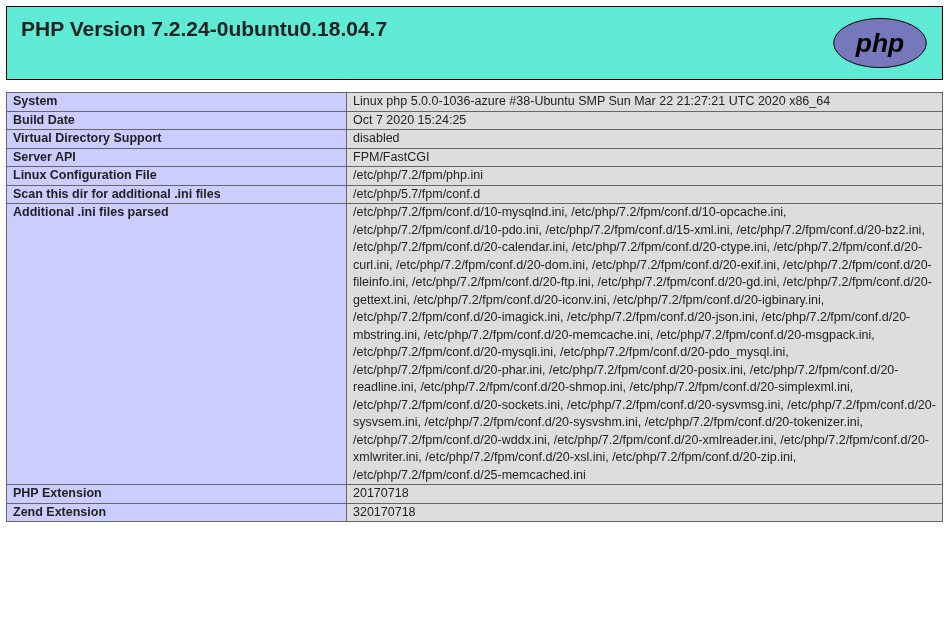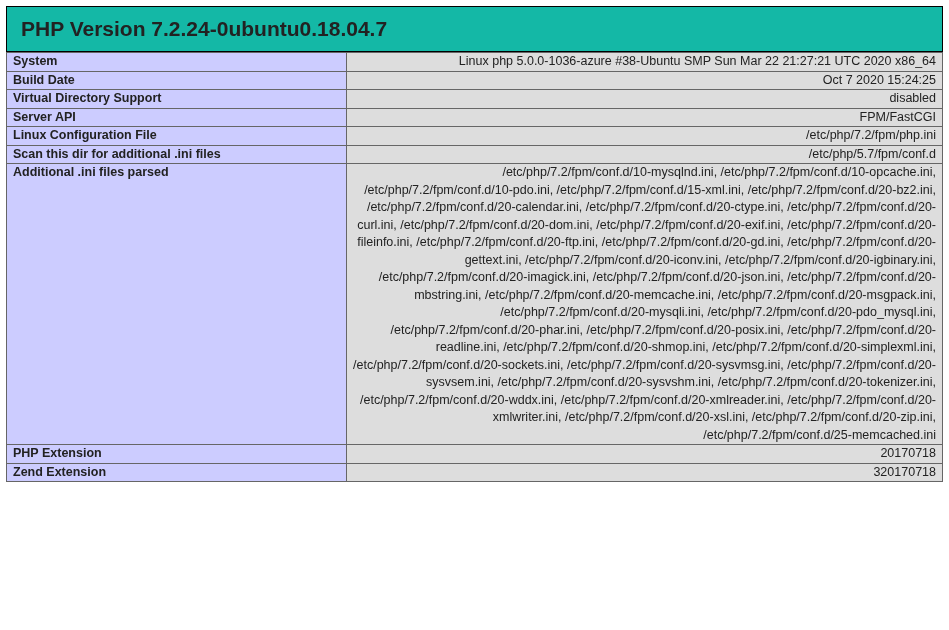--- a/index.html
+++ b/index.html
@@ -7,26 +7,26 @@
       padding: 0;
       box-sizing: border-box;
     }
     body {
       font-family: Arial, Helvetica, sans-serif;
       font-size: 13px;
       background: #ffffff;
       padding: 6px;
     }
     .header-banner {
-      background: #14b8a6;
+      background: #5eead4;
       border: 1px solid #000;
       padding: 10px 14px;
       display: flex;
       justify-content: space-between;
-      margin-bottom: 0;
+      margin-bottom: 12px;
     }
     .header-title {
       font-size: 21px;
       font-weight: bold;
       color: #222;
     }
     .php-logo {
       width: 96px;
       height: 52px;
     }
@@ -48,28 +48,33 @@
     .info-table td.label {
       background: #ccccff;
       font-weight: bold;
       width: 340px;
       color: #222;
     }
     .info-table td.value {
       background: #dddddd;
       color: #222;
       word-break: break-word;
-      text-align: right;
     }
   </style>
 </head>
 <body>
 
 <div class="header-banner">
   <h1 class="header-title">PHP Version 7.2.24-0ubuntu0.18.04.7</h1>
+  <span class="php-logo">
+    <svg viewBox="0 0 100 55" width="96" height="52">
+      <ellipse cx="50" cy="27.5" rx="49" ry="26" fill="#7777bb" stroke="#000" stroke-width="1"></ellipse>
+      <text x="50" y="37" font-family="Arial" font-size="28" font-weight="bold" font-style="italic" fill="#000" text-anchor="middle">php</text>
+    </svg>
+  </span>
 </div>
 
 <table class="info-table">
   <tbody>
       <tr>
         <td class="label">System</td>
         <td class="value">Linux php 5.0.0-1036-azure #38-Ubuntu SMP Sun Mar 22 21:27:21 UTC 2020 x86_64</td>
       </tr>
       <tr>
         <td class="label">Build Date</td>

